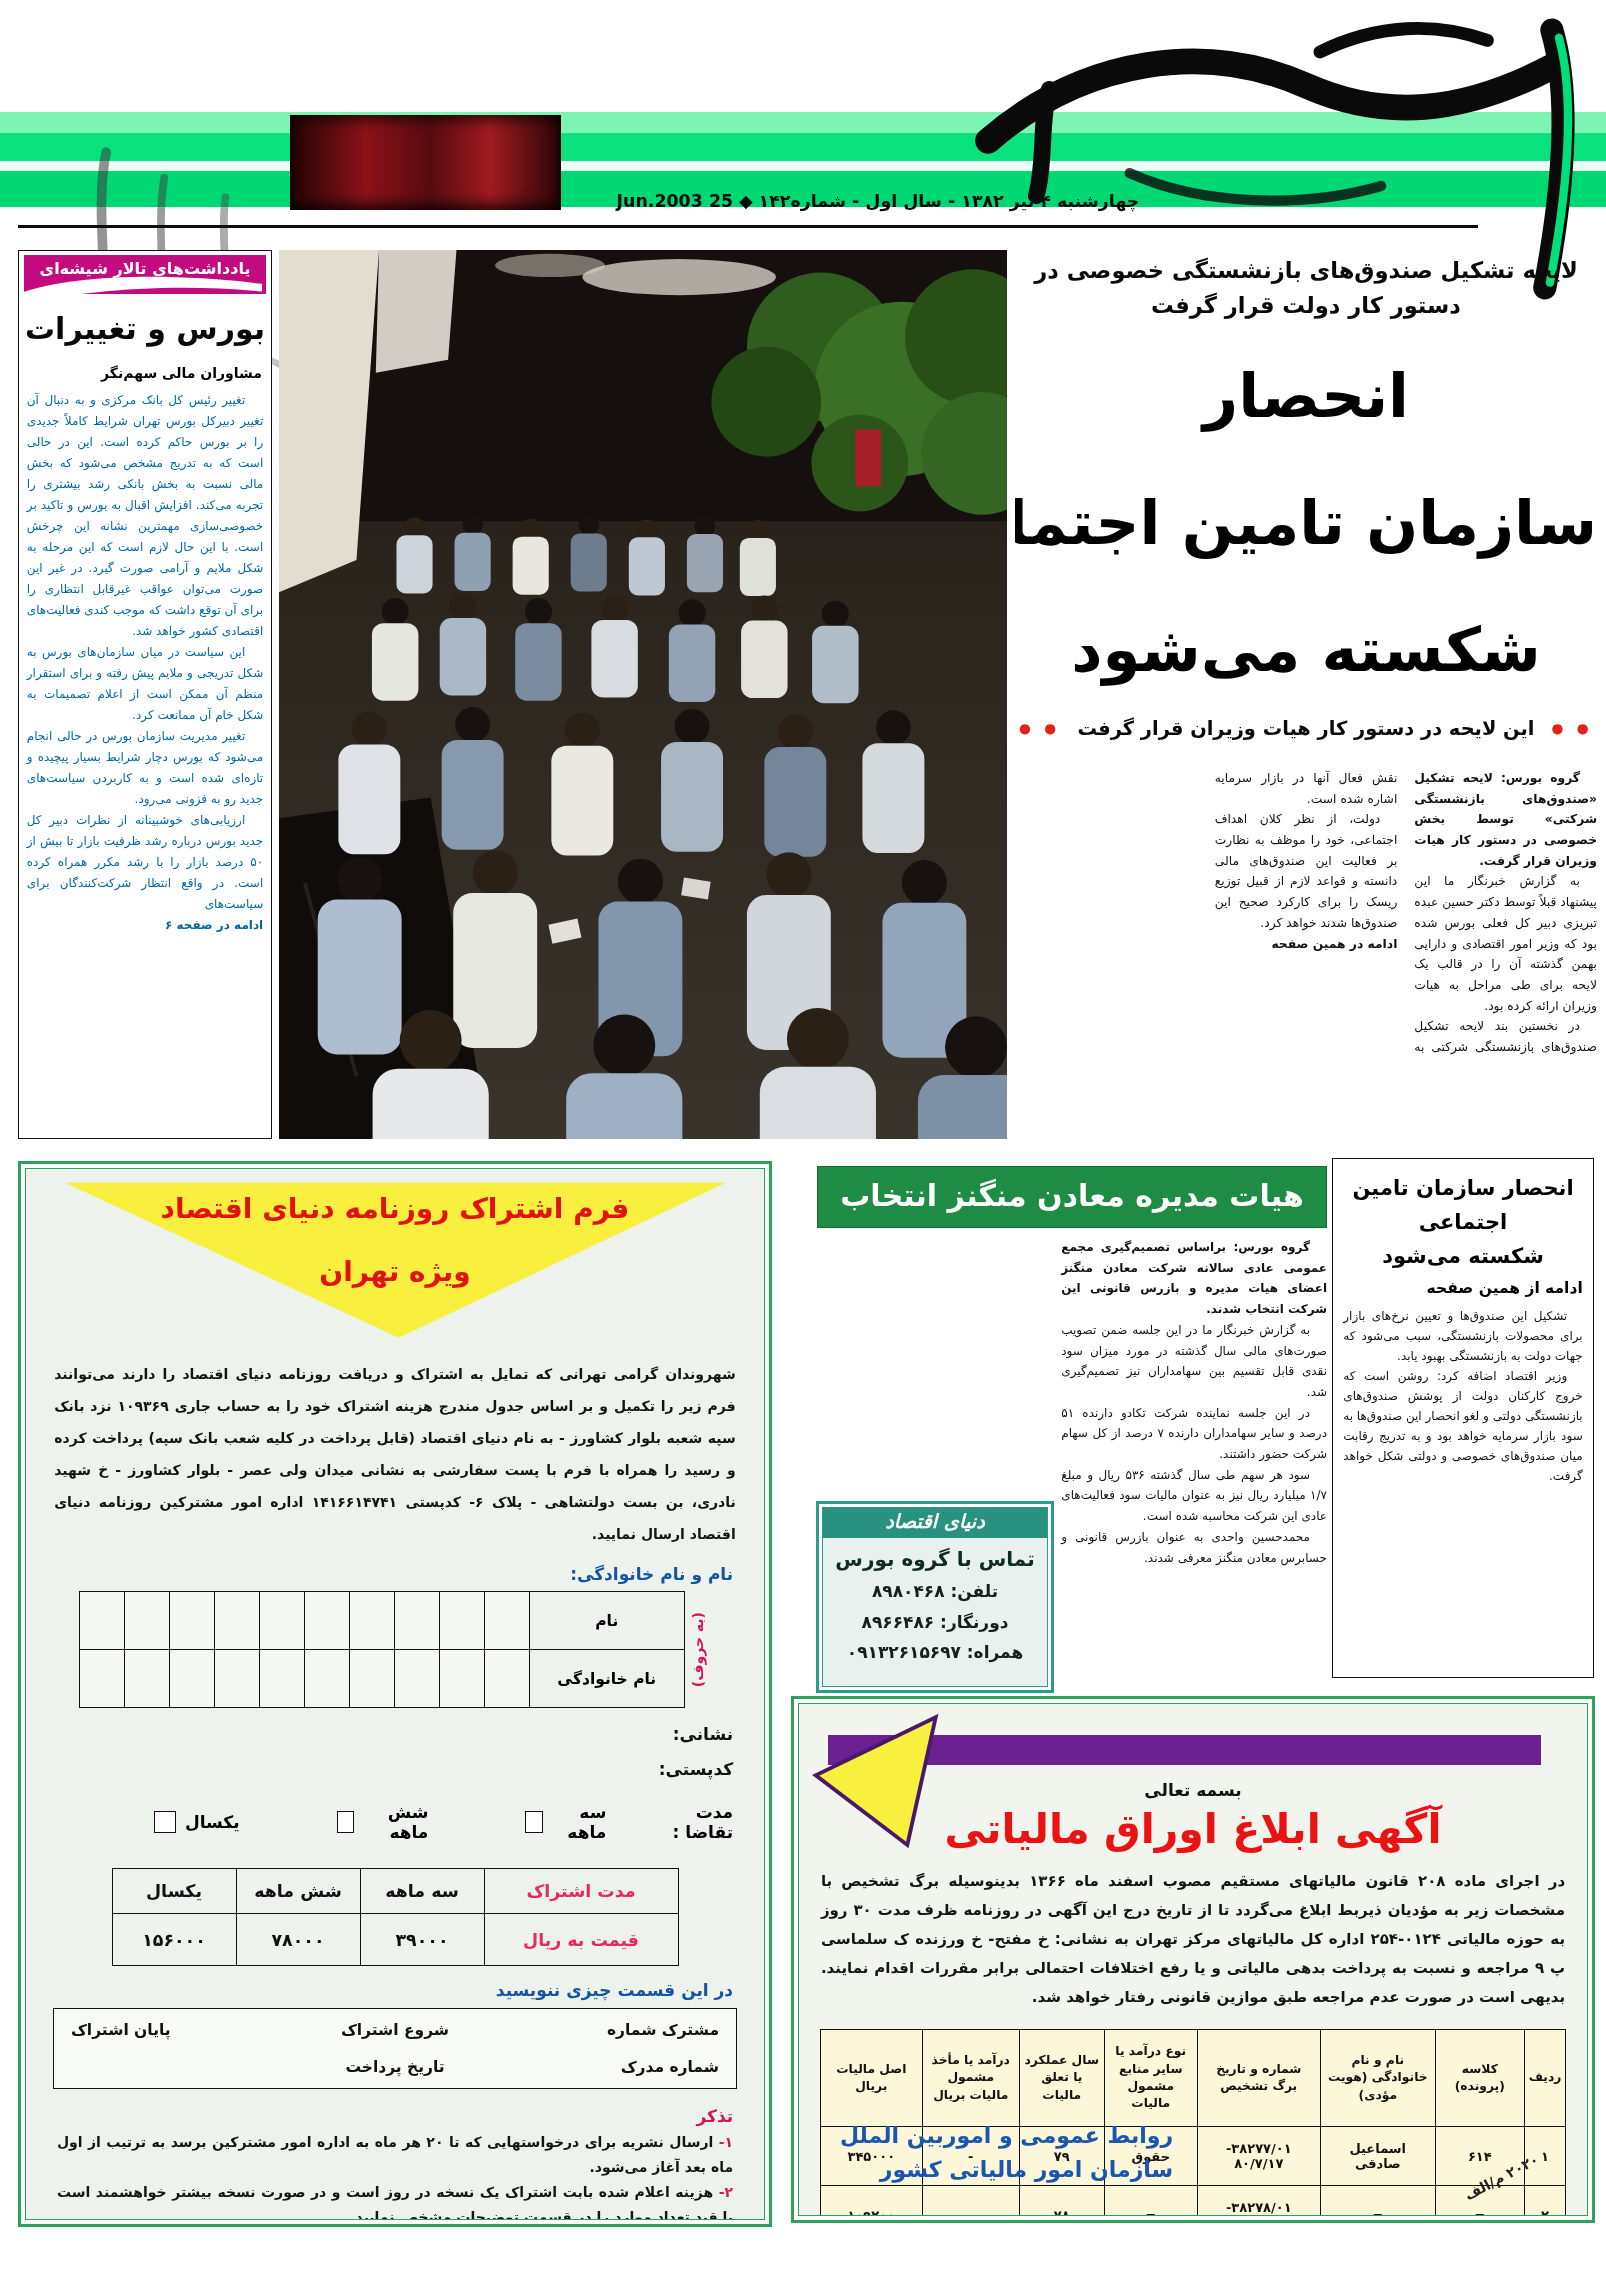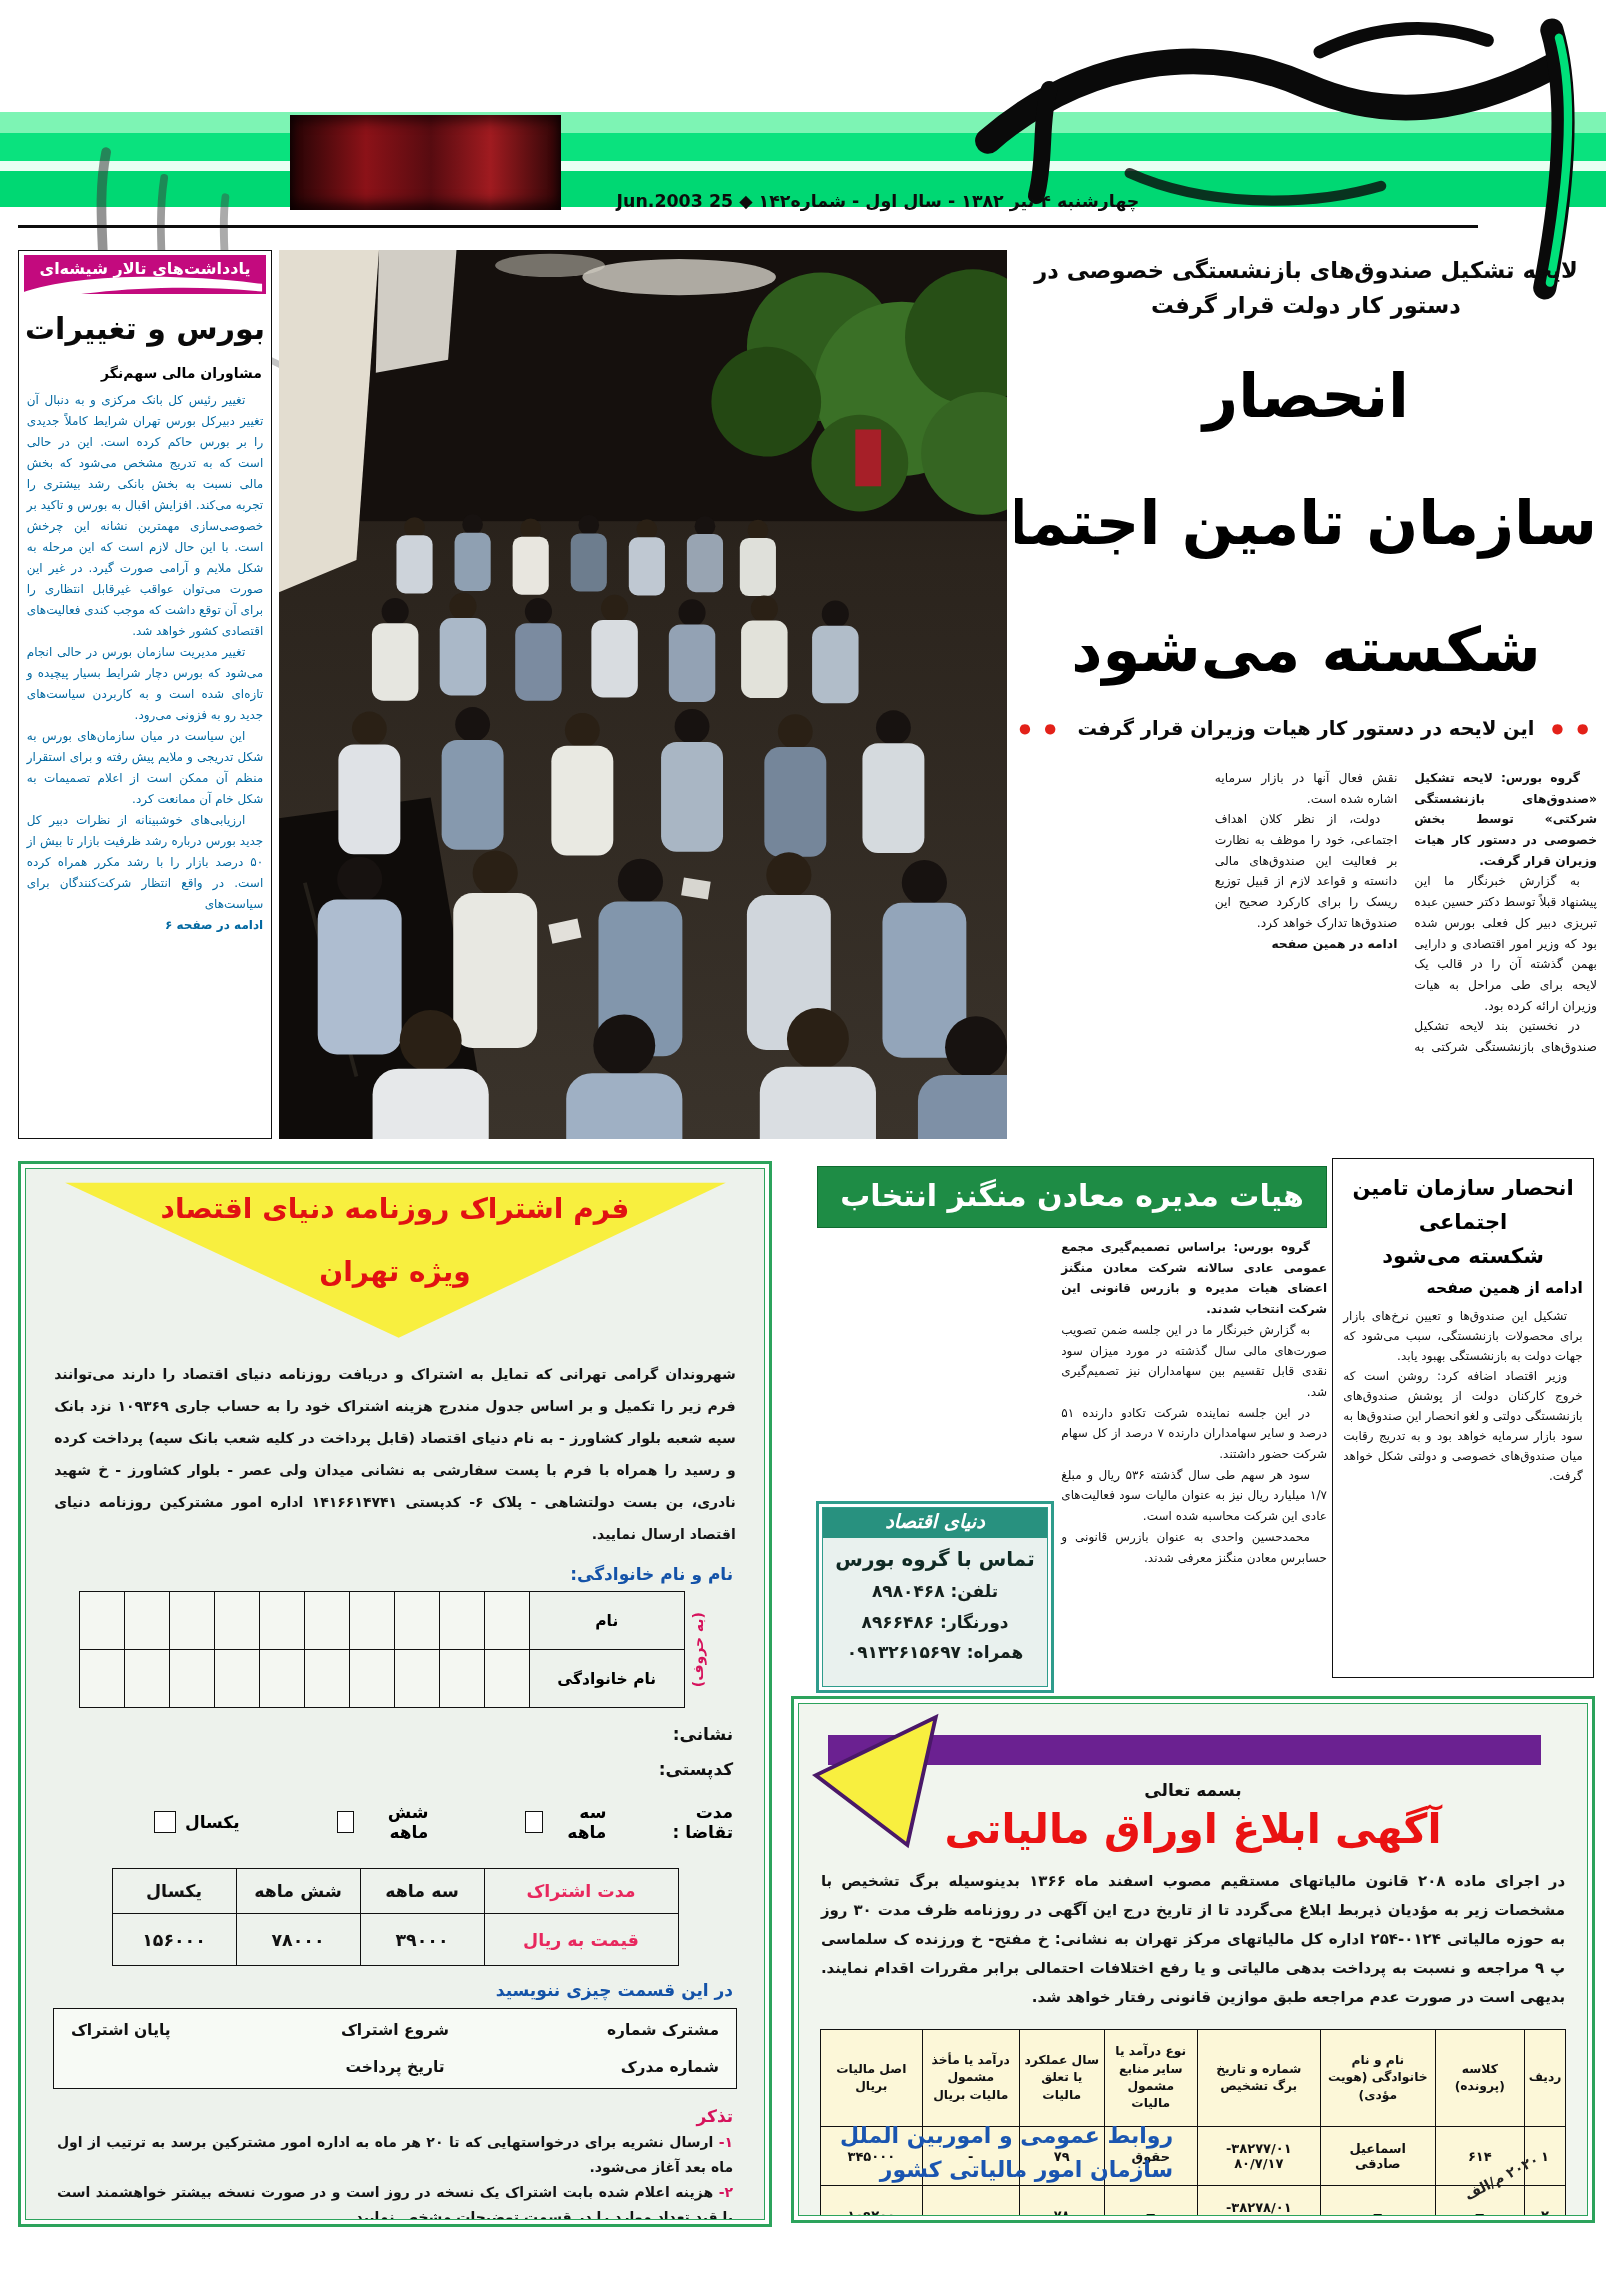--- a/index.html
+++ b/index.html
@@ -172,22 +172,22 @@
     <div class="notes-banner">
       <span class="lbl">یادداشت‌های تالار شیشه‌ای</span>
       <svg viewBox="0 0 380 56">
         <path d="M2,34 C80,6 230,2 376,20 L376,32 C240,18 95,30 2,52 Z" fill="#ffffff"></path>
       </svg>
     </div>
     <h2 class="notes-title">بورس و تغییرات</h2>
     <div class="notes-byline">مشاوران مالی سهم‌نگر</div>
     <div class="notes-body">
       <p>تغییر رئیس کل بانک مرکزی و به دنبال آن تغییر دبیرکل بورس تهران شرایط کاملاً جدیدی را بر بورس حاکم کرده است. این در حالی است که به تدریج مشخص می‌شود که بخش مالی نسبت به بخش بانکی رشد بیشتری را تجربه می‌کند. افزایش اقبال به بورس و تاکید بر خصوصی‌سازی مهمترین نشانه این چرخش است. با این حال لازم است که این مرحله به شکل ملایم و آرامی صورت گیرد. در غیر این صورت می‌توان عواقب غیرقابل انتظاری را برای آن توقع داشت که موجب کندی فعالیت‌های اقتصادی کشور خواهد شد.</p>
+      <p>این سیاست در میان سازمان‌های بورس به شکل تدریجی و ملایم پیش رفته و برای استقرار منظم آن ممکن است از اعلام تصمیمات به شکل خام آن ممانعت کرد.</p>
       <p>تغییر مدیریت سازمان بورس در حالی انجام می‌شود که بورس دچار شرایط بسیار پیچیده و تازه‌ای شده است و به کاربردن سیاست‌های جدید رو به فزونی می‌رود.</p>
-      <p>این سیاست در میان سازمان‌های بورس به شکل تدریجی و ملایم پیش رفته و برای استقرار منظم آن ممکن است از اعلام تصمیمات به شکل خام آن ممانعت کرد.</p>
       <p>ارزیابی‌های خوشبینانه از نظرات دبیر کل جدید بورس درباره رشد ظرفیت بازار تا بیش از ۵۰ درصد بازار را با رشد مکرر همراه کرده است. در واقع انتظار شرکت‌کنندگان برای سیاست‌های</p>
       <p class="cont">ادامه در صفحه ۶</p>
     </div>
   </section>
 
   <figure class="photo">
     <svg viewBox="0 0 1128 1377" preserveAspectRatio="none">
       <defs>
         <linearGradient id="bg" x1="0" y1="0" x2="0" y2="1">
           <stop offset="0" stop-color="#181310"></stop>
@@ -296,21 +296,21 @@
     </h1>
     <div class="subhead-row">
       <span class="dots">● ● ● ● ●</span>
       <span class="subhead">این لایحه در دستور کار هیات وزیران قرار گرفت</span>
       <span class="dots">● ● ● ● ●</span>
     </div>
     <div class="lead-body">
       <p class="b">گروه بورس: لایحه تشکیل «صندوق‌های بازنشستگی شرکتی» توسط بخش خصوصی در دستور کار هیات وزیران قرار گرفت.</p>
       <p>به گزارش خبرنگار ما این پیشنهاد قبلاً توسط دکتر حسین عبده تبریزی دبیر کل فعلی بورس شده بود که وزیر امور اقتصادی و دارایی بهمن گذشته آن را در قالب یک لایحه برای طی مراحل به هیات وزیران ارائه کرده بود.</p>
       <p>در نخستین بند لایحه تشکیل صندوق‌های بازنشستگی شرکتی به نقش فعال آنها در بازار سرمایه اشاره شده است.</p>
-      <p>دولت، از نظر کلان اهداف اجتماعی، خود را موظف به نظارت بر فعالیت این صندوق‌های مالی دانسته و قواعد لازم از قبیل توزیع ریسک را برای کارکرد صحیح این صندوق‌ها تدارک خواهد کرد.</p>
+      <p>دولت، از نظر کلان اهداف اجتماعی، خود را موظف به نظارت بر فعالیت این صندوق‌های مالی دانسته و قواعد لازم از قبیل توزیع ریسک را برای کارکرد صحیح این صندوق‌ها شدند خواهد کرد.</p>
       <p class="cont">ادامه در همین صفحه</p>
     </div>
   </section>
 
   <div class="mang-banner">
     <h2>هیات مدیره معادن منگنز انتخاب شد</h2>
   </div>
   <div class="mang-body">
     <p class="b">گروه بورس: براساس تصمیم‌گیری مجمع عمومی عادی سالانه شرکت معادن منگنز اعضای هیات مدیره و بازرس قانونی این شرکت انتخاب شدند.</p>
     <p>به گزارش خبرنگار ما در این جلسه ضمن تصویب صورت‌های مالی سال گذشته در مورد میزان سود نقدی قابل تقسیم بین سهامداران نیز تصمیم‌گیری شد.</p>

